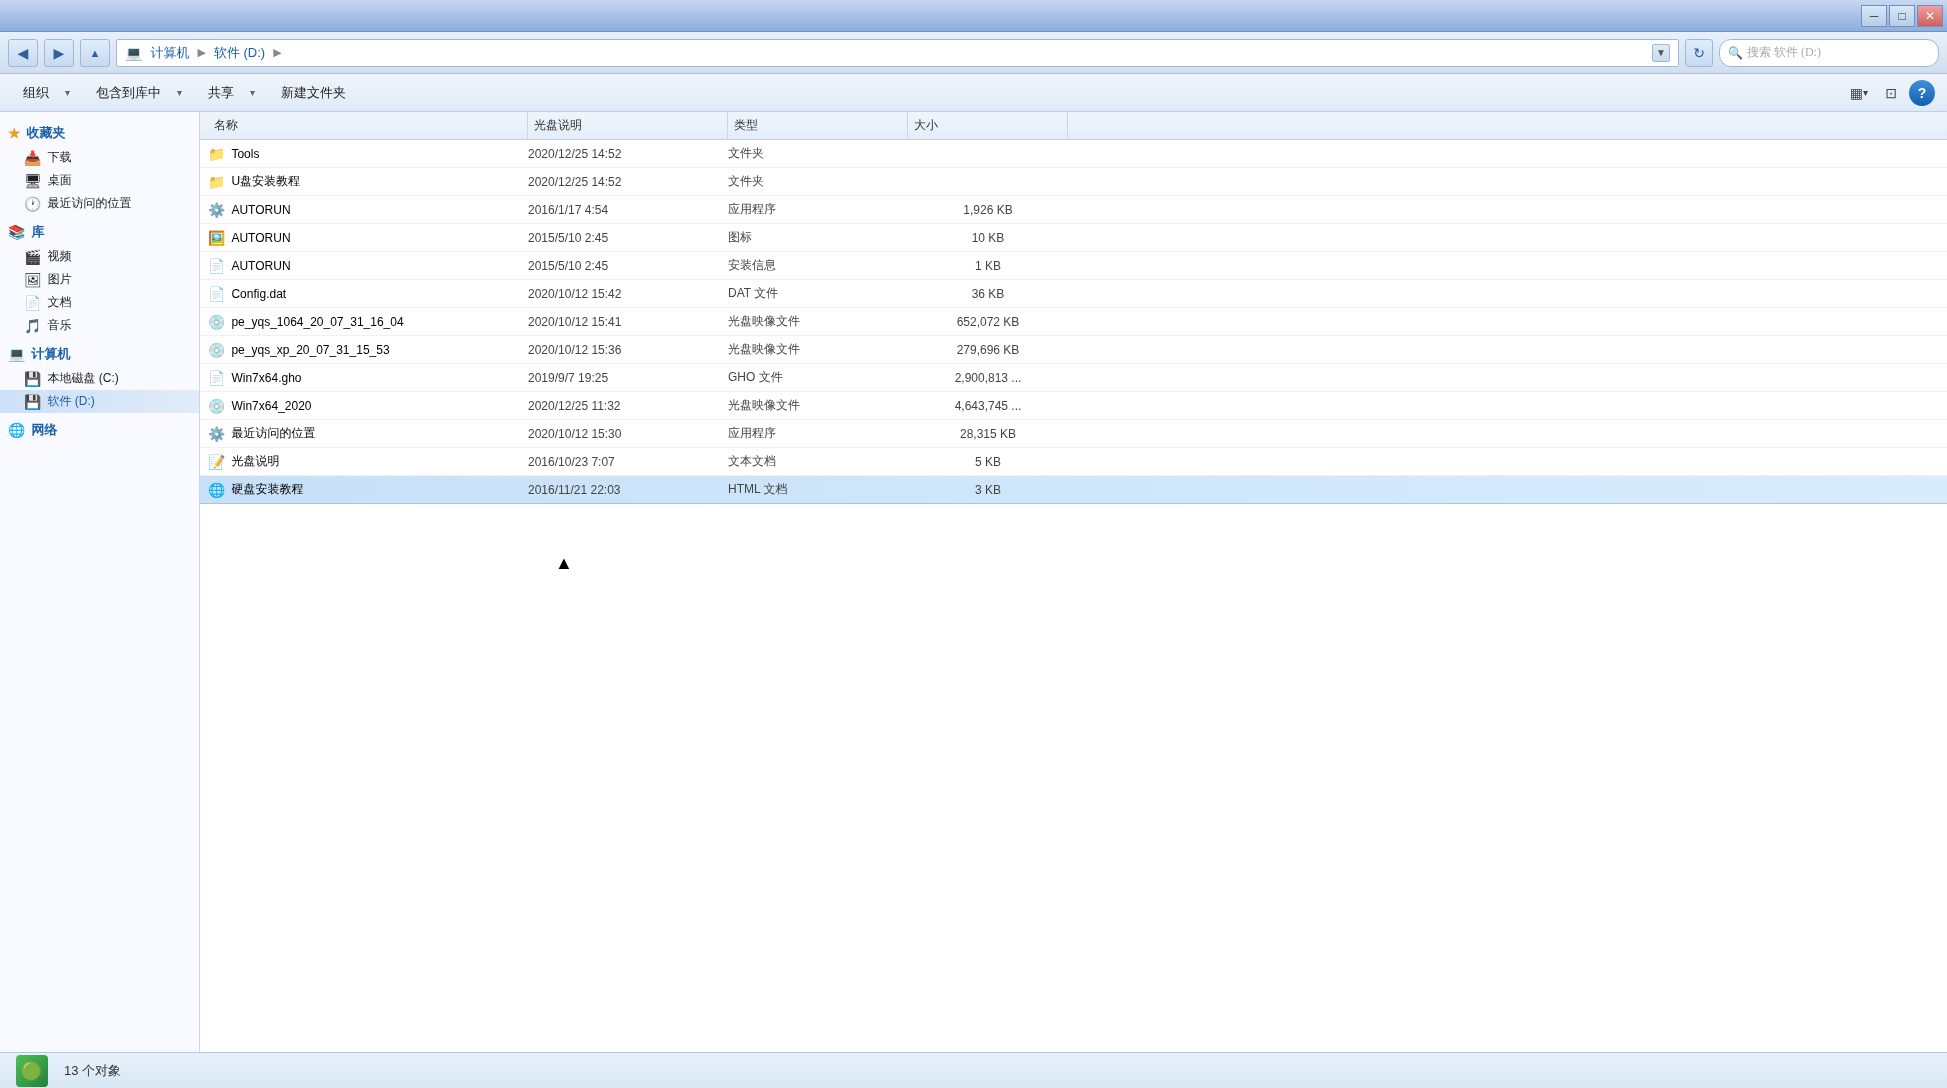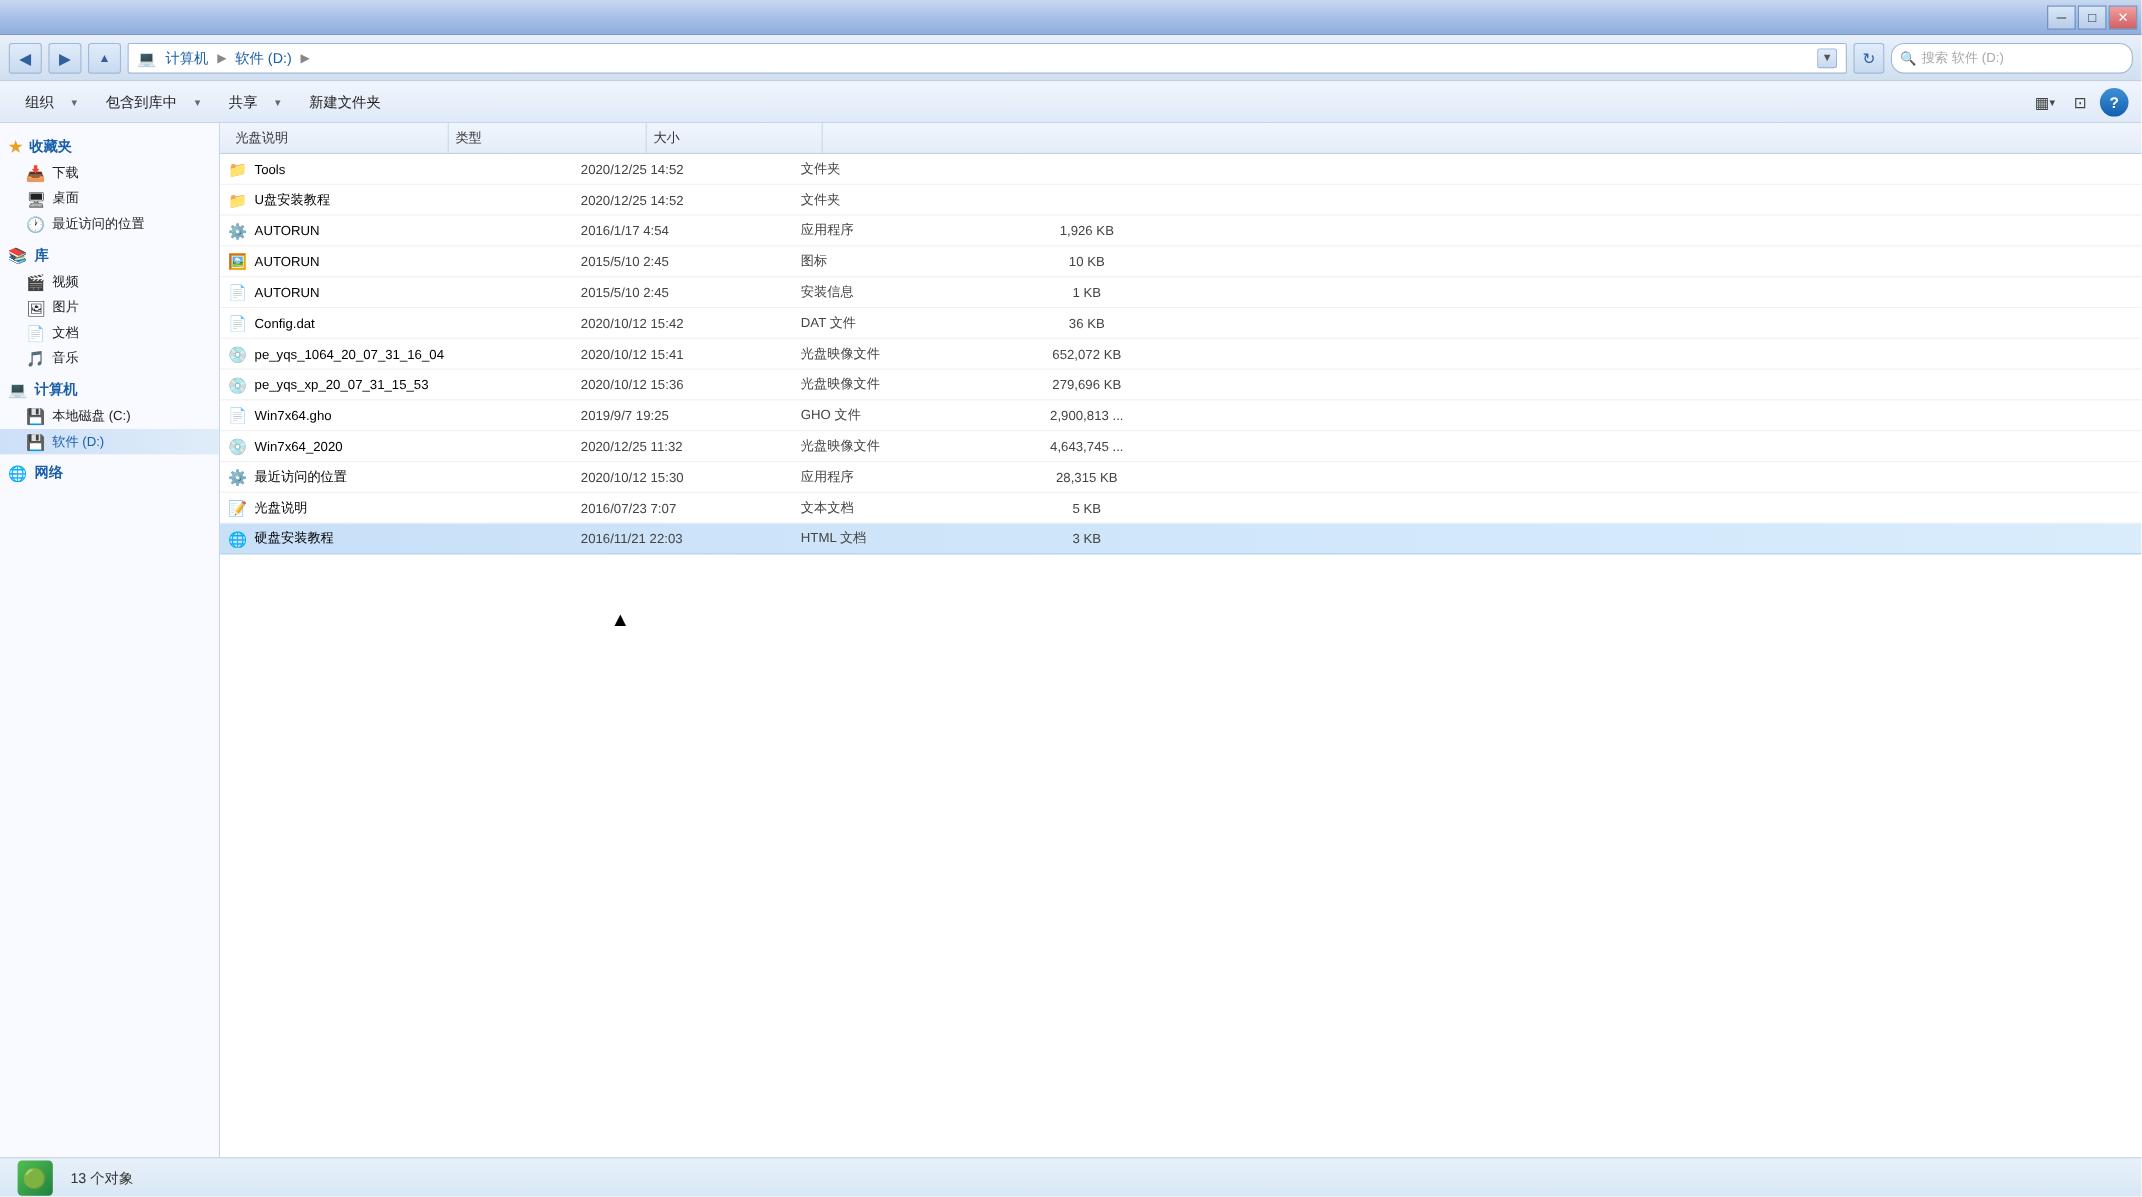--- a/index.html
+++ b/index.html
@@ -323,21 +323,21 @@
     <span style="font-size:14px;">💻</span>
     <span class="path-item">计算机</span>
     <span class="path-sep">▶</span>
     <span class="path-item">软件 (D:)</span>
     <span class="path-sep">▶</span>
     <div class="path-dropdown">▼</div>
   </div>
   <div class="refresh-btn">↻</div>
   <div class="search-box">
     <span>🔍</span>
-    <span style="color:#aaa; font-size:12px;">搜索 软件 (D:)</span>
+    <span style="color:#aaa; font-size:12px;font-family:Liberation Serif, serif;">搜索 软件 (D:)</span>
   </div>
 </div>
 
 <div class="toolbar">
   <button class="toolbar-btn">
     <span>组织</span>
     <span class="arrow">▾</span>
   </button>
   <button class="toolbar-btn">
     <span>包含到库中</span>
@@ -430,20 +430,21 @@
       <div class="sidebar-header">
         <span class="sidebar-icon network-icon">🌐</span>
         <span>网络</span>
       </div>
     </div>
   </div>
 
   <div class="filelist-area">
 
     <div class="col-headers">
+      <div class="col-header col-name">名称</div>
       <div class="col-header col-date">光盘说明</div>
       <div class="col-header col-type">类型</div>
       <div class="col-header col-size">大小</div>
     </div>
 
     <div class="file-rows" id="file-rows-container">
     <div class="file-row">
       <div class="file-cell name">
         <span class="file-icon">📁</span>
         <span>Tools</span>
@@ -607,21 +608,21 @@
       <div class="file-cell size">
         <span>28,315 KB</span>
       </div>
     </div>
         <div class="file-row">
       <div class="file-cell name">
         <span class="file-icon">📝</span>
         <span>光盘说明</span>
       </div>
       <div class="file-cell date">
-        <span>2016/07/23 7:07</span>
+        <span>2016/10/23 7:07</span>
       </div>
       <div class="file-cell type">
         <span>文本文档</span>
       </div>
       <div class="file-cell size">
         <span>5 KB</span>
       </div>
     </div>
         <div class="file-row selected">
       <div class="file-cell name">

